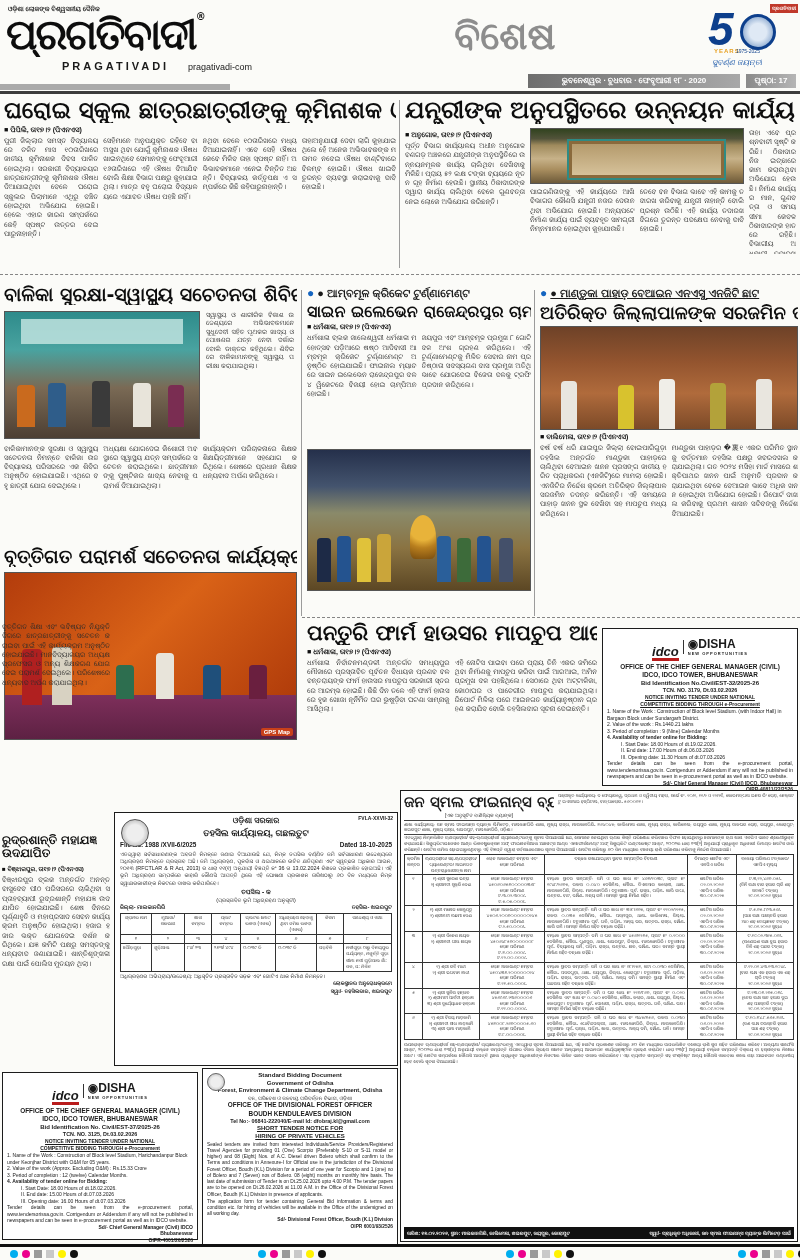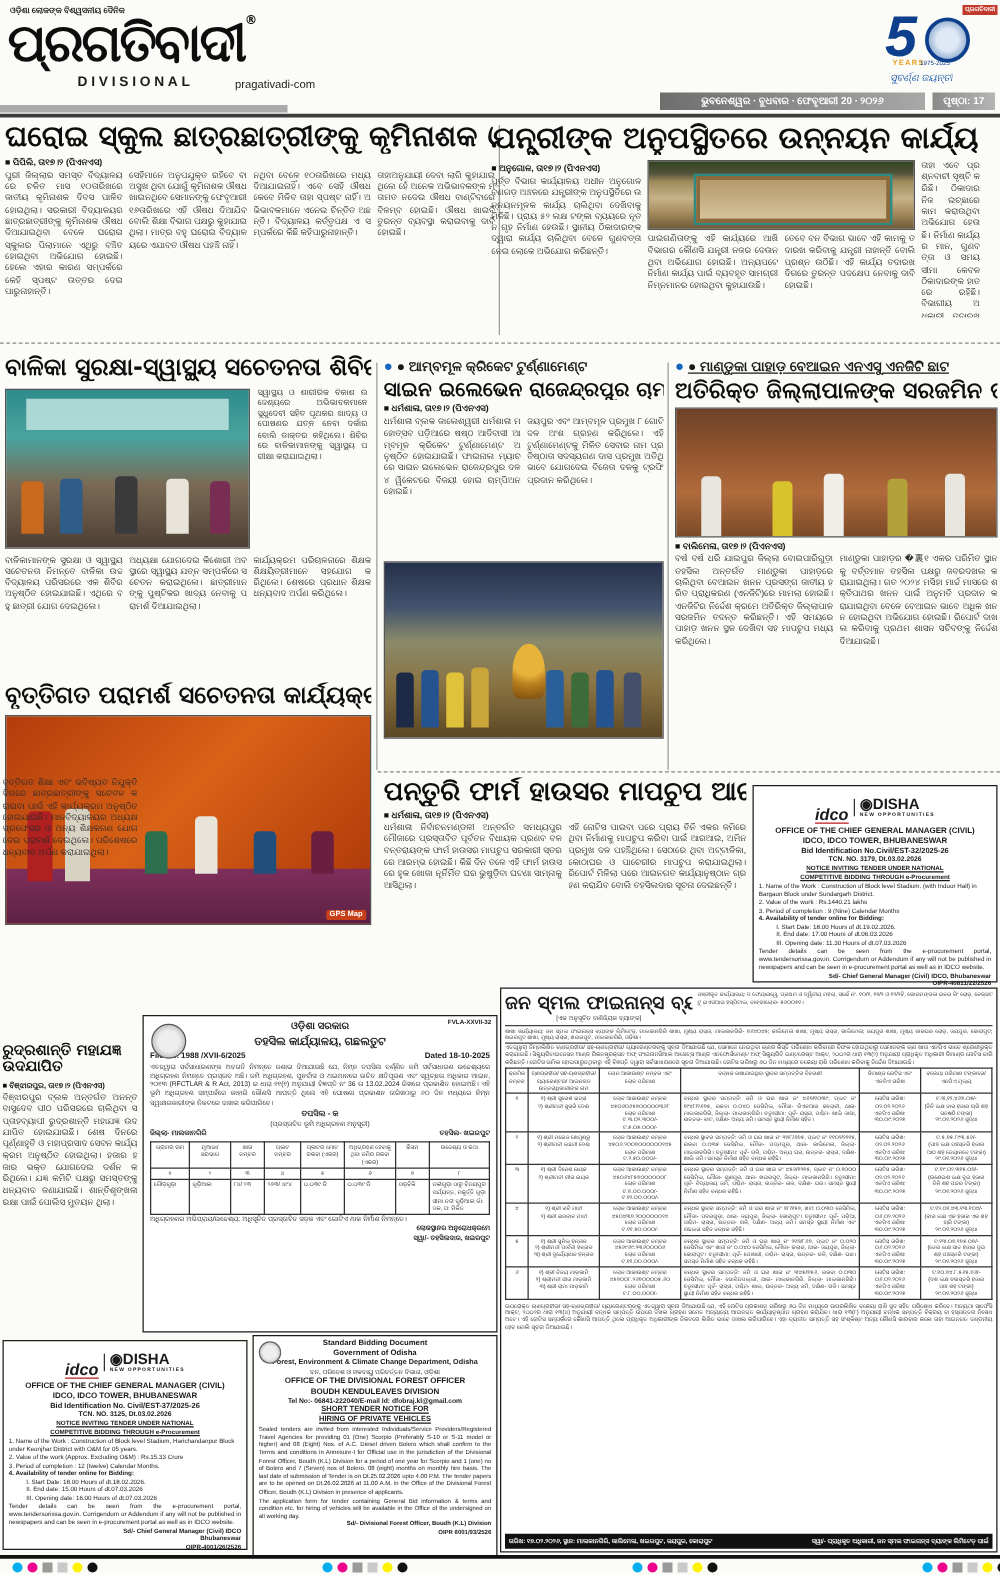--- a/index.html
+++ b/index.html
@@ -29,70 +29,71 @@
   .ph-orange .table{position:absolute;left:0;bottom:0;width:100%;height:26%;background:linear-gradient(180deg,#7e2f5b,#5d2143);}
   .badge{position:absolute;right:3px;bottom:3px;background:#c8401a;color:#fff;font-size:6px;font-weight:bold;padding:1px 3px;border-radius:2px;}
   .ntc{font-family:"Liberation Sans",sans-serif;}
   .ntc .c{text-align:center;}
   .ntc .b{font-weight:bold;}
   .ntc .u{text-decoration:underline;}
   .pre{white-space:pre-line;}
   table.tb{border-collapse:collapse;width:100%;table-layout:fixed;}
   table.tb td,table.tb th{border:0.7px solid #333;padding:1px 2px;vertical-align:top;font-weight:normal;}
   .idcologo{display:flex;align-items:center;justify-content:center;gap:4px;margin:2px 0;}
-  .idcologo .i1{font-style:italic;font-weight:900;font-size:13px;border-bottom:1px solid #b91c1c;line-height:1;margin-top:12px;}
+  .idcologo .i1{font-style:italic;font-weight:900;font-size:13px;border-bottom:3px solid #b91c1c;line-height:1;margin-top:12px;}
   .idcologo .sep{width:1px;height:14px;background:#333;}
   .idcologo .i2{font-weight:900;font-size:12px;line-height:1;}
   .idcologo .i3{font-size:4px;font-weight:bold;letter-spacing:1px;}
   .dots{position:absolute;display:flex;gap:4px;align-items:center;}
   .dots .d{width:8px;height:8px;border-radius:50%;}
   .dots .s{width:8px;height:8px;}
 </style>
 </head>
 <body>
 
 <div class="page">
 
   <div class="abs" style="left:8px;top:5px;font-size:6.5px;font-weight:bold;">ଓଡ଼ିଶା ଲୋକଙ୍କ ବିଶ୍ୱସନୀୟ ଦୈନିକ</div>
   <div class="abs hl" style="left:6px;top:12px;width:290px;font-size:42px;letter-spacing:-2px;">
     <span>ପ୍ରଗତିବାଦୀ</span><span style="font-size:10px;vertical-align:top;">®</span>
   </div>
-  <div class="abs" style="left:62px;top:60px;font-size:11px;font-weight:900;letter-spacing:3px;">DIVISIONAL</div>
+  <div class="abs" style="left:62px;top:60px;font-size:11px;font-weight:900;letter-spacing:3px;">PRAGATIVADI</div>
   <div class="abs" style="left:188px;top:62px;font-size:9px;font-weight:normal;">pragativadi-com</div>
 
+  <div class="abs" style="left:420px;top:14px;width:170px;text-align:center;font-size:38px;font-weight:900;color:#8d8d8d;overflow:hidden;white-space:nowrap;font-family:'DejaVu Sans',sans-serif;">ବିଶେଷ</div>
 
   <div class="abs" style="left:706px;top:4px;width:92px;height:66px;">
     <div class="abs" style="right:0;top:0;background:#c0392b;color:#fff;font-size:5px;font-weight:bold;padding:1px 2px;white-space:nowrap;overflow:hidden;max-width:34px;">ପ୍ରଗତିବାଦୀ</div>
     <div class="abs" style="left:2px;top:2px;font-size:46px;font-weight:900;font-style:italic;color:#0d3f8c;line-height:1;">5</div>
     <div class="abs" style="left:34px;top:10px;width:30px;height:30px;border:3px solid #0d3f8c;border-radius:50%;background:radial-gradient(circle,#dfe9f5 0 40%,#9fb8d8 70%,#0d3f8c 100%);"></div>
     <div class="abs" style="left:8px;top:44px;font-size:6px;font-weight:900;color:#e8a020;letter-spacing:1px;">YEARS</div>
     <div class="abs" style="left:30px;top:44px;font-size:5px;color:#0d3f8c;">1975-2025</div>
     <div class="abs" style="left:6px;top:54px;font-size:8px;font-style:italic;color:#1a57a8;white-space:nowrap;overflow:hidden;max-width:86px;">ସୁବର୍ଣ୍ଣ ଜୟନ୍ତୀ</div>
   </div>
 
-  <div class="abs" style="left:528px;top:74px;width:212px;height:14px;background:linear-gradient(90deg,#6e6e6e,#a8a8a8);color:#fff;font-size:8px;font-weight:bold;text-align:center;line-height:14px;white-space:nowrap;overflow:hidden;">ଭୁବନେଶ୍ୱର ∙ ବୁଧବାର ∙ ଫେବୃଆରୀ 20 ∙ ୨୦୨୬</div>
+  <div class="abs" style="left:528px;top:74px;width:212px;height:14px;background:linear-gradient(90deg,#6e6e6e,#a8a8a8);color:#fff;font-size:8px;font-weight:bold;text-align:center;line-height:14px;white-space:nowrap;overflow:hidden;">ଭୁବନେଶ୍ୱର ∙ ବୁଧବାର ∙ ଫେବୃଆରୀ ୧୮ ∙ 2020</div>
   <div class="abs" style="left:746px;top:74px;width:50px;height:14px;background:linear-gradient(90deg,#8a8a8a,#b5b5b5);color:#fff;font-size:8px;font-weight:bold;text-align:center;line-height:14px;white-space:nowrap;overflow:hidden;">ପୃଷ୍ଠା: 17</div>
 
   <div class="abs" style="left:0;top:84px;width:230px;height:6px;background:#aaa;"></div>
   <div class="abs" style="left:0;top:91px;width:800px;height:3px;background:#3c3c3c;"></div>
 
   <div class="abs" style="left:4px;top:98px;width:392px;">
     <div class="hl" style="font-size:23px;">ଘରୋଇ ସ୍କୁଲ ଛାତ୍ରଛାତ୍ରୀଙ୍କୁ କୃମିନାଶକ ଔଷଧ ମିଳିଲାନି</div>
     <div class="dl">■ ପିପିଲି, ତା୧୭।୨ (ପିଏନଏସ)</div>
     <div class="cols" style="height:122px;">
       <div class="col">ପୁରୀ ଜିଲ୍ଲାର ସମସ୍ତ ବିଦ୍ୟାଳୟରେ ଚଳିତ ମାସ ୧୦ତାରିଖରେ ଜାତୀୟ କୃମିନାଶକ ଦିବସ ପାଳିତ ହୋଇଥିଲା। ସରକାରୀ ବିଦ୍ୟାଳୟର ଛାତ୍ରଛାତ୍ରୀଙ୍କୁ କୃମିନାଶକ ଔଷଧ ଦିଆଯାଇଥିବା ବେଳେ ଘରୋଇ ସ୍କୁଲର ପିଲାମାନେ ଏଥିରୁ ବଞ୍ଚିତ ହୋଇଥିବା ଅଭିଯୋଗ ହୋଇଛି। ହେଲେ ଏହାର କାରଣ ସମ୍ପର୍କରେ କେହି ସ୍ପଷ୍ଟ ଉତ୍ତର ଦେଇପାରୁନାହାନ୍ତି।</div>
       <div class="col">ସେହିମାନେ ଅନୁପଯୁକ୍ତ ରହିବେ ବା ଅସୁଖ ଥିବା ଯୋଗୁଁ କୃମିନାଶକ ଔଷଧ ଖାଇନଥିବେ ସେମାନଙ୍କୁ ଫେବୃଆରୀ ୧୬ତାରିଖରେ ଏହି ଔଷଧ ଦିଆଯିବ ବୋଲି ଶିକ୍ଷା ବିଭାଗ ପକ୍ଷରୁ କୁହାଯାଇଥିଲା। ମାତ୍ର ବହୁ ଘରୋଇ ବିଦ୍ୟାଳୟରେ ଏଯାବତ ଔଷଧ ପହଞ୍ଚି ନାହିଁ।</div>
       <div class="col">ନଥିବା ବେଳେ ୧୦ତାରିଖରେ ମଧ୍ୟ ଦିଆଯାଇନାହିଁ। ଏବେ ସେହି ଔଷଧ କେବେ ମିଳିବ ତାହା ସ୍ପଷ୍ଟ ନାହିଁ। ଅଭିଭାବକମାନେ ଏନେଇ ଚିନ୍ତିତ ଅଛନ୍ତି। ବିଦ୍ୟାଳୟ କର୍ତ୍ତୃପକ୍ଷ ଏ ସମ୍ପର୍କରେ କିଛି କହିପାରୁନାହାନ୍ତି।</div>
       <div class="col">ତାହାଅନୁଯାୟୀ ଦେବା ଲାଗି କୁହାଯାଇଥିଲେ ହେଁ ଅନେକ ଅଭିଭାବକଙ୍କ ମତାମତ ନଦେଇ ଔଷଧ ବାଣ୍ଟିବାରେ ବିଳମ୍ବ ହୋଇଛି। ଔଷଧ ଖାଇବି ତୁରନ୍ତ ବ୍ୟବସ୍ଥା କରାଇବାକୁ ଦାବି ହୋଇଛି।</div>
     </div>
   </div>
 
   <div class="vr" style="left:399px;top:100px;height:168px;"></div>
 
-  <div class="abs" style="left:393px;top:98px;width:391px;">
+  <div class="abs" style="left:405px;top:98px;width:391px;">
     <div class="hl" style="font-size:24px;">ଯନ୍ତ୍ରୀଙ୍କ ଅନୁପସ୍ଥିତରେ ଉନ୍ନୟନ କାର୍ଯ୍ୟ</div>
     <div style="display:flex;gap:5px;margin-top:4px;height:128px;">
       <div style="width:120px;">
         <div class="dl">■ ଅନୁଗୋଳ, ତା୧୭।୨ (ପିଏନଏସ)</div>
         <div class="col" style="height:112px;">ପୂର୍ତ୍ତ ବିଭାଗ କାର୍ଯ୍ୟାଳୟ ଅଧୀନ ଅନୁଗୋଳ ବଣଗଡ଼ ଅଞ୍ଚଳରେ ଯନ୍ତ୍ରୀଙ୍କ ଅନୁପସ୍ଥିତିରେ ଉନ୍ନୟନମୂଳକ କାର୍ଯ୍ୟ ଚାଲିଥିବା ଦେଖିବାକୁ ମିଳିଛି। ପ୍ରାୟ ୫୨ ଲକ୍ଷ ଟଙ୍କା ବ୍ୟୟରେ ନୂତନ ଗୃହ ନିର୍ମାଣ ହେଉଛି। ସ୍ଥାନୀୟ ଠିକାଦାରଙ୍କ ଦ୍ୱାରା କାର୍ଯ୍ୟ ଚାଲିଥିବା ବେଳେ ଗୁଣବତ୍ତା ନେଇ ଲୋକେ ଅଭିଯୋଗ କରିଛନ୍ତି।</div>
       </div>
       <div style="width:214px;">
         <div class="photo ph-construction" style="width:214px;height:56px;">
           <div class="frame"></div>
         </div>

